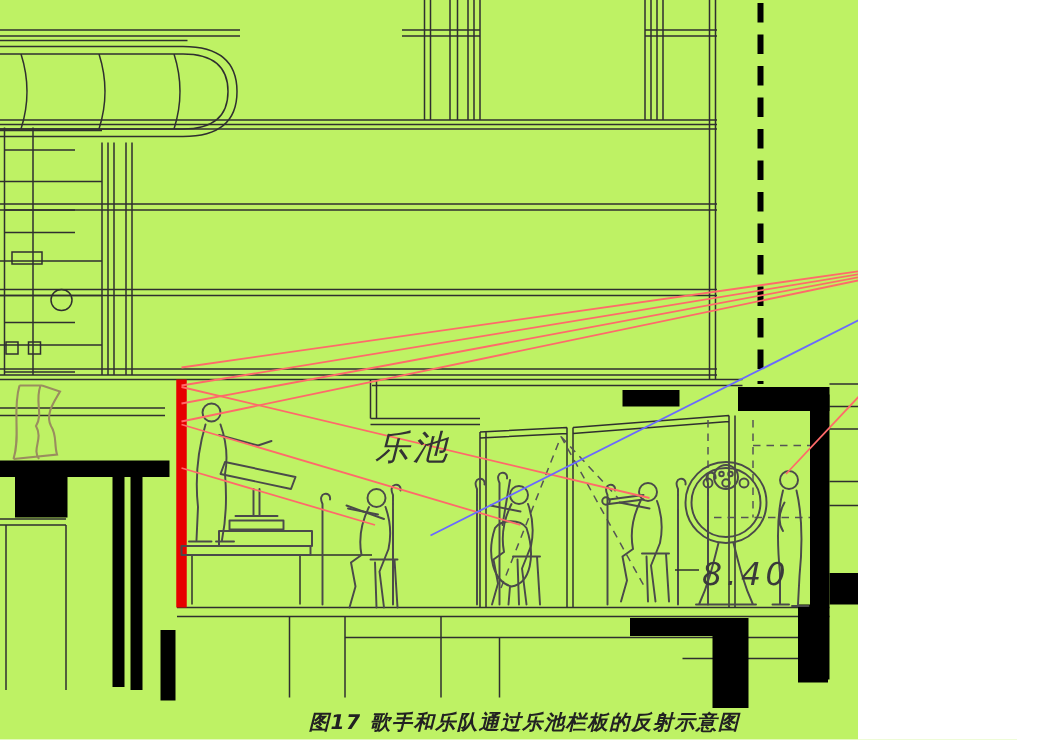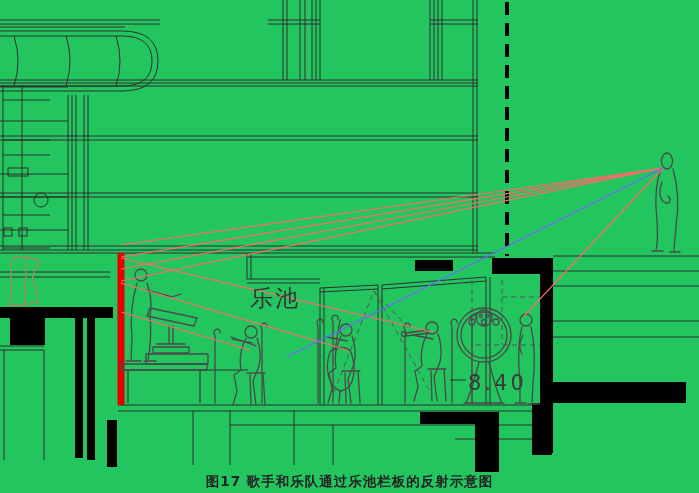--- a/index.html
+++ b/index.html
@@ -1,17 +1,17 @@
 <!DOCTYPE html>
 <html><head>
 <meta charset="utf-8">
 <style>
   html,body{margin:0;padding:0;background:#fff;}
-  .stage{position:relative;width:699px;height:493px;background:#22c55e;overflow:hidden;
-         font-family:"DejaVu Sans","Liberation Sans",sans-serif;}
+  .stage{position:relative;width:572px;height:493px;background:#bef264;overflow:hidden;
+         font-family:"DejaVu Sans","Liberation Sans",sans-serif;font-style:italic;}
   svg{position:absolute;left:0;top:0;}
   .ln{stroke:#2f2f2f;stroke-width:1;fill:none;}
   .fig{stroke:#4a4a4a;stroke-width:1.3;fill:none;stroke-linecap:round;stroke-linejoin:round;}
   .blk{fill:#000;stroke:none;}
   .dsh{stroke:#555;stroke-width:1;fill:none;stroke-dasharray:5 4;}
   .ray{stroke-width:1.2;fill:none;}
   .rail{stroke-width:7;}
   .curt{stroke-width:1.4;fill:none;}
   .cad-label{font-family:"DejaVu Sans","Liberation Sans",sans-serif;font-size:23px;
              letter-spacing:2px;fill:#333;}

